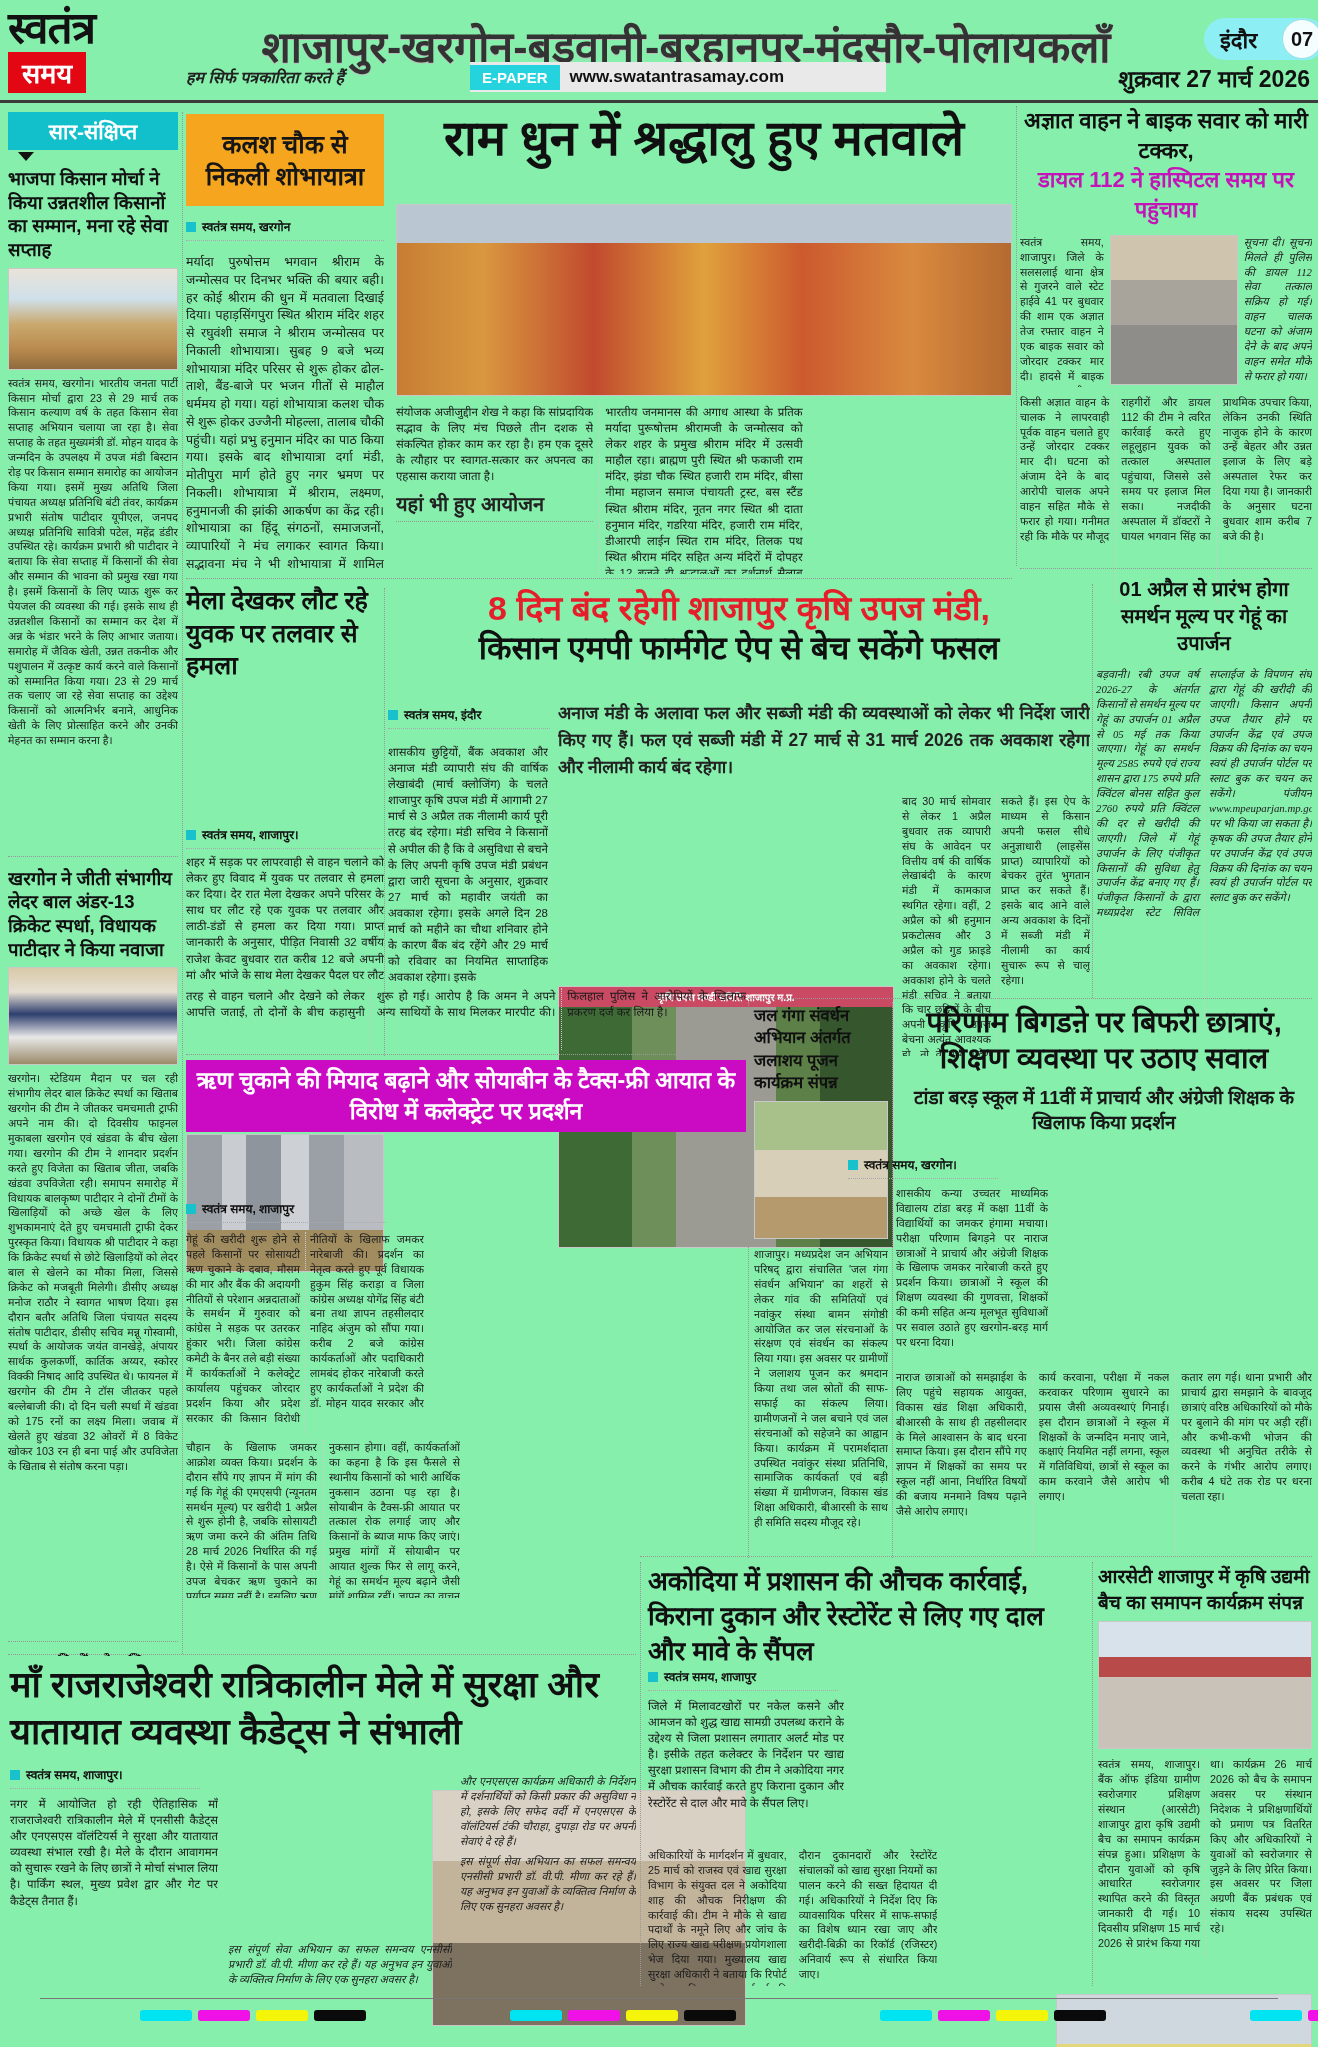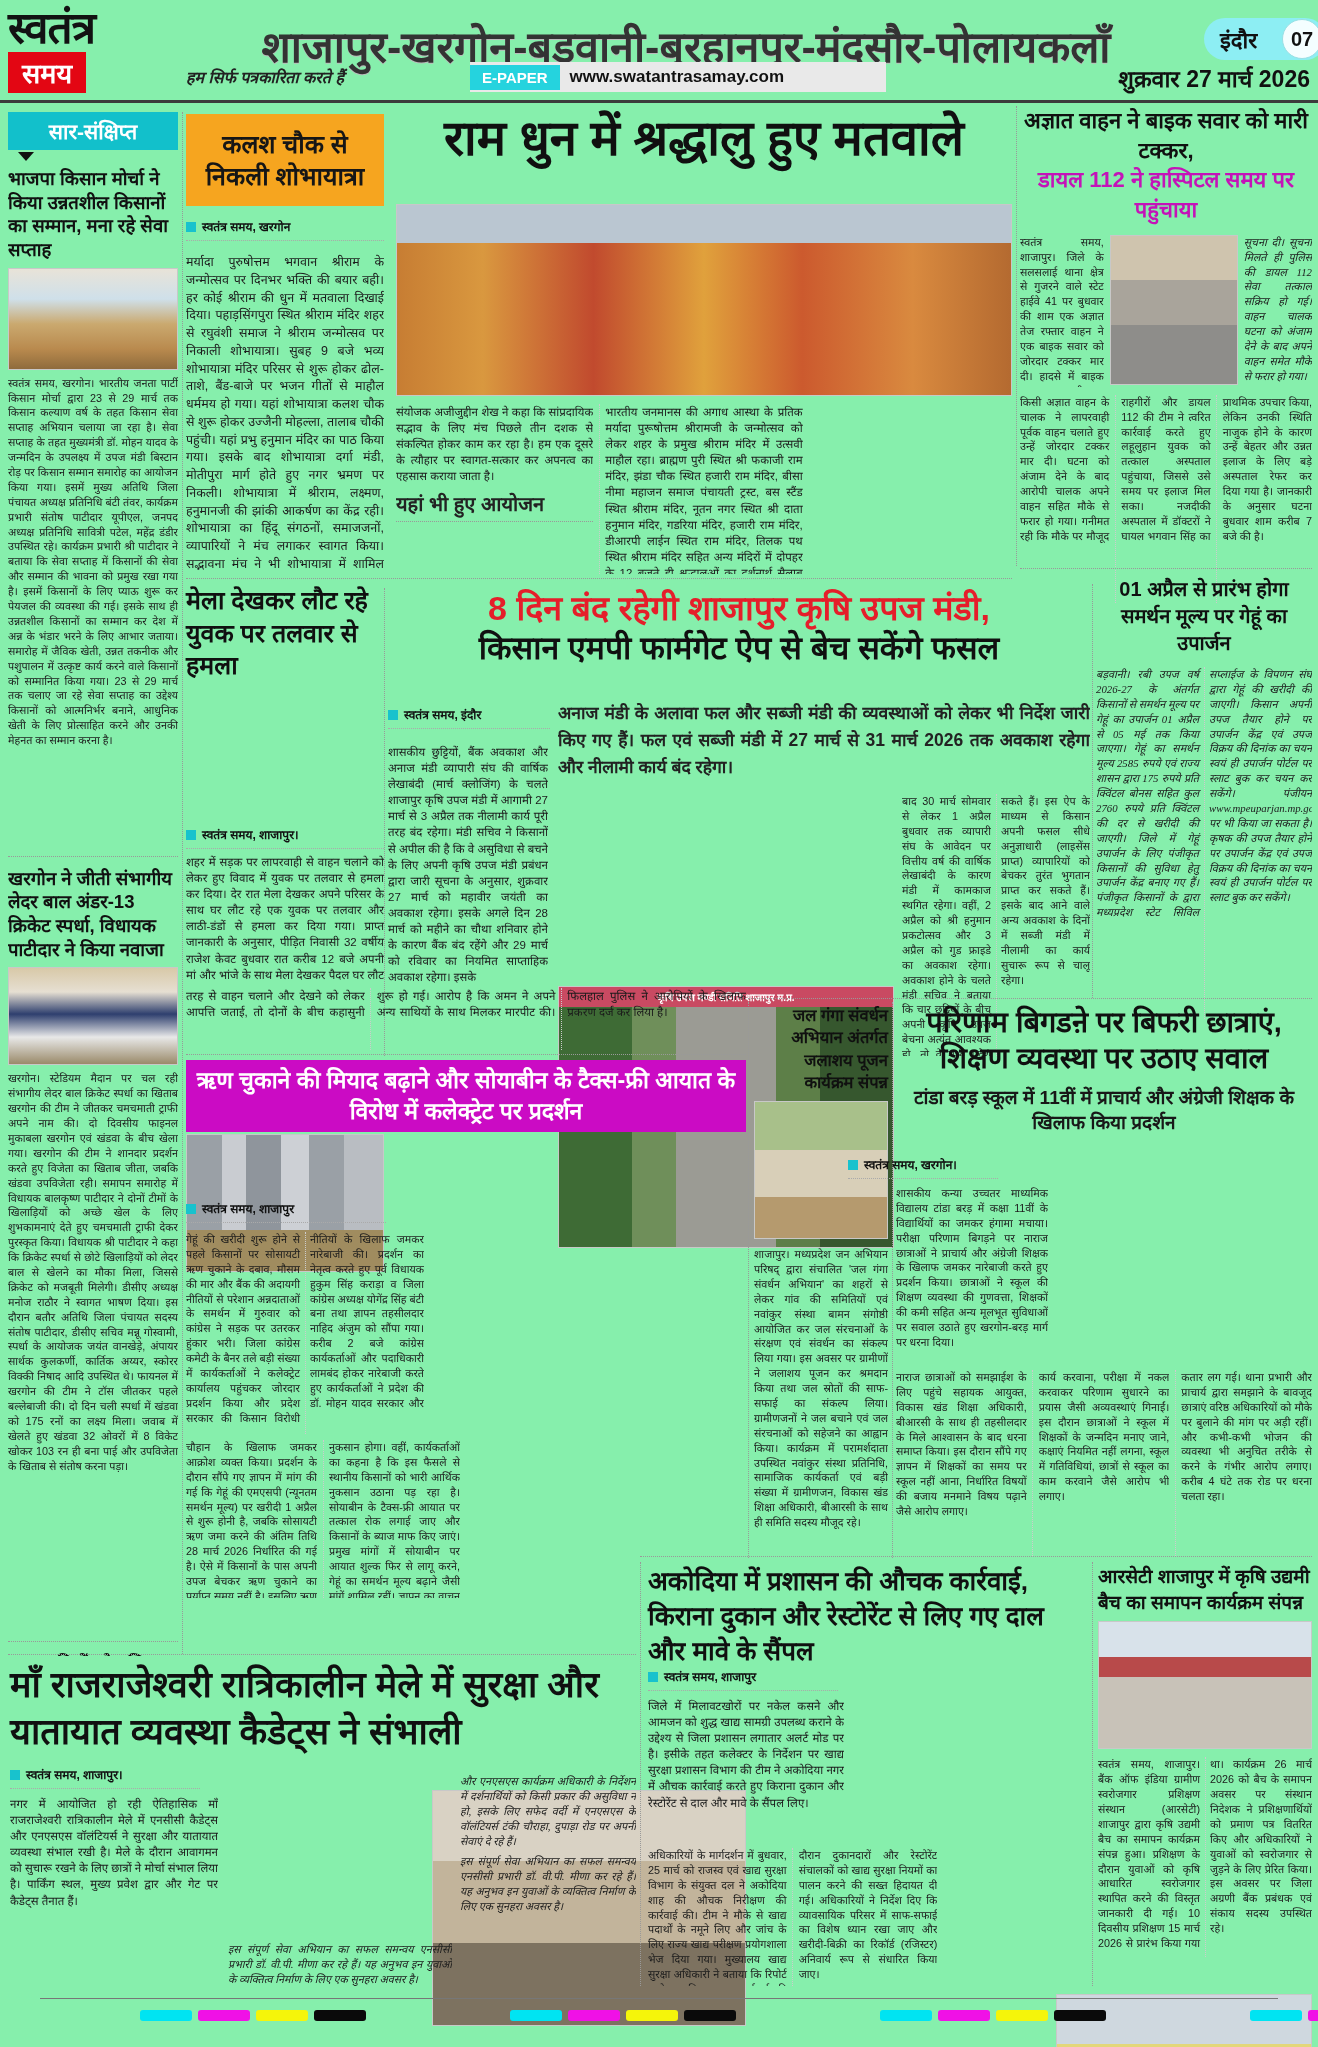--- a/index.html
+++ b/index.html
@@ -69,21 +69,21 @@
   .acc-h1{font-size:22px;font-weight:800;text-align:center;line-height:1.35;color:#101010;}
   .acc-h2{font-size:22px;font-weight:800;text-align:center;line-height:1.35;color:#c413b8;}
   .wheat-h{font-size:20px;font-weight:800;text-align:center;line-height:1.35;color:#101010;}
   .mandi-h1{font-size:34px;font-weight:900;color:#e51e2a;text-align:center;line-height:1.2;}
   .mandi-h2{font-size:32px;font-weight:900;color:#101010;text-align:center;line-height:1.2;}
   .mandi-intro{font-size:17.5px;font-weight:600;line-height:1.55;color:#222;text-align:justify;}
   .sword-h{font-size:25px;font-weight:900;line-height:1.3;color:#101010;}
   .cong-kick{background:#cb0bc4;color:#fff;font-size:23px;font-weight:800;text-align:center;
              line-height:1.35;display:flex;align-items:center;justify-content:center;padding:4px;box-sizing:border-box;}
   .cong-h{font-size:35px;font-weight:900;text-align:center;color:#101010;}
-  .jal-h{font-size:16.5px;font-weight:800;line-height:1.35;color:#101010;text-align:right;}
+  .jal-h{font-size:16.5px;font-weight:800;line-height:1.35;color:#101010;}
   .stu-h{font-size:29px;font-weight:900;text-align:center;line-height:1.25;color:#101010;}
   .stu-sub{font-size:19px;font-weight:800;text-align:center;line-height:1.35;color:#181818;}
   .ako-h{font-size:26px;font-weight:900;line-height:1.35;color:#101010;}
   .rse-h{font-size:19px;font-weight:800;line-height:1.35;color:#101010;}
   .mela-h{font-size:36px;font-weight:900;line-height:1.3;color:#101010;}
   
   .barset{display:flex;gap:6px;}
   .bar{width:52px;height:11px;border-radius:3px;}
   .bar.c{background:#00e4f2;} .bar.m{background:#f011e6;} .bar.y{background:#f5f50a;} .bar.k{background:#0a0a0a;}
 </style>

